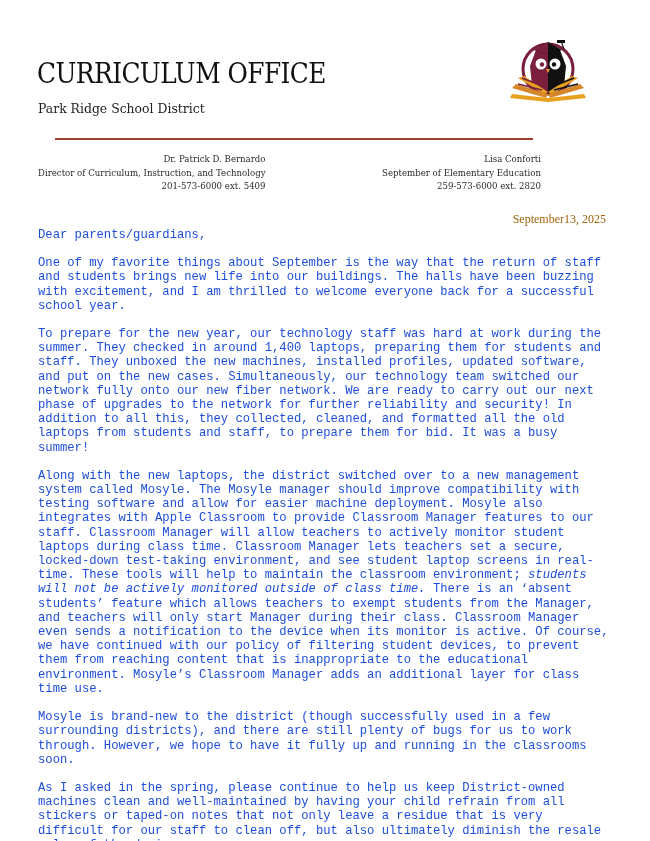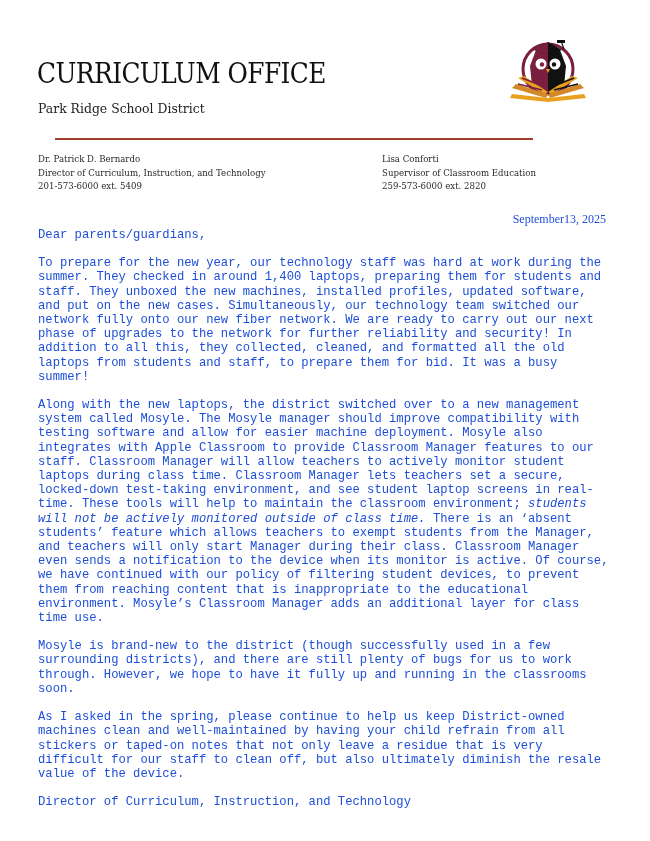--- a/index.html
+++ b/index.html
@@ -62,31 +62,32 @@
       background: #a0402c;
     }
     .contact {
       position: absolute;
       top: 153px;
       font-family: "DejaVu Serif", serif;
       font-size: 8.6px;
       line-height: 13.5px;
       color: #2a2a2a;
       white-space: nowrap;
+      text-align: right;
     }
     .contact.left { left: 38px; }
     .contact.right { left: 382px; }
     .date {
       position: absolute;
       top: 212px;
       right: 44px;
       font-family: "Liberation Serif", serif;
       font-size: 12px;
       line-height: 14px;
-      color: #1d4ed8;
+      color: #a16207;
     }
     .body-text {
       position: absolute;
       left: 38px;
       top: 228px;
       width: 574px;
       font-family: Liberation Mono, monospace;
       font-size: 12.2px;
       line-height: 14.2px;
       color: #1d4ed8;
@@ -155,28 +156,29 @@
   <div class="divider"></div>
 
   <div class="contact left">
     <div>Dr. Patrick D. Bernardo</div>
     <div>Director of Curriculum, Instruction, and Technology</div>
     <div>201-573-6000 ext. 5409</div>
   </div>
 
   <div class="contact right">
     <div>Lisa Conforti</div>
-    <div>Supervisor of Classroom Education</div>
+    <div>September of Elementary Education</div>
     <div>259-573-6000 ext. 2820</div>
   </div>
 
   <div class="date">September13, 2025</div>
 
   <div class="body-text">
     <p class="salutation">Dear parents/guardians,</p>
+    <p>One of my favorite things about September is the way that the return of staff and students brings new life into our buildings. The halls have been buzzing with excitement, and I am thrilled to welcome everyone back for a successful school year.</p>
     <p>To prepare for the new year, our technology staff was hard at work during the summer. They checked in around 1,400 laptops, preparing them for students and staff. They unboxed the new machines, installed profiles, updated software, and put on the new cases. Simultaneously, our technology team switched our network fully onto our new fiber network. We are ready to carry out our next phase of upgrades to the network for further reliability and security! In addition to all this, they collected, cleaned, and formatted all the old laptops from students and staff, to prepare them for bid. It was a busy summer!</p>
     <p><span>Along with the new laptops, the district switched over to a new management system called Mosyle. The Mosyle manager should improve compatibility with testing software and allow for easier machine deployment. Mosyle also integrates with Apple Classroom to provide Classroom Manager features to our staff. Classroom Manager will allow teachers to actively monitor student laptops during class time. Classroom Manager lets teachers set a secure, locked-down test-taking environment, and see student laptop screens in real-time. These tools will help to maintain the classroom environment; </span><em>students will not be actively monitored outside of class time.</em><span> There is an ‘absent students’ feature which allows teachers to exempt students from the Manager, and teachers will only start Manager during their class. Classroom Manager even sends a notification to the device when its monitor is active. Of course, we have continued with our policy of filtering student devices, to prevent them from reaching content that is inappropriate to the educational environment. Mosyle’s Classroom Manager adds an additional layer for class time use.</span></p>
     <p>Mosyle is brand-new to the district (though successfully used in a few surrounding districts), and there are still plenty of bugs for us to work through. However, we hope to have it fully up and running in the classrooms soon.</p>
     <p>As I asked in the spring, please continue to help us keep District-owned machines clean and well-maintained by having your child refrain from all stickers or taped-on notes that not only leave a residue that is very difficult for our staff to clean off, but also ultimately diminish the resale value of the device.</p>
     <div class="signature">
       <div>Director of Curriculum, Instruction, and Technology</div>
     </div>
   </div>
 
 </div>

